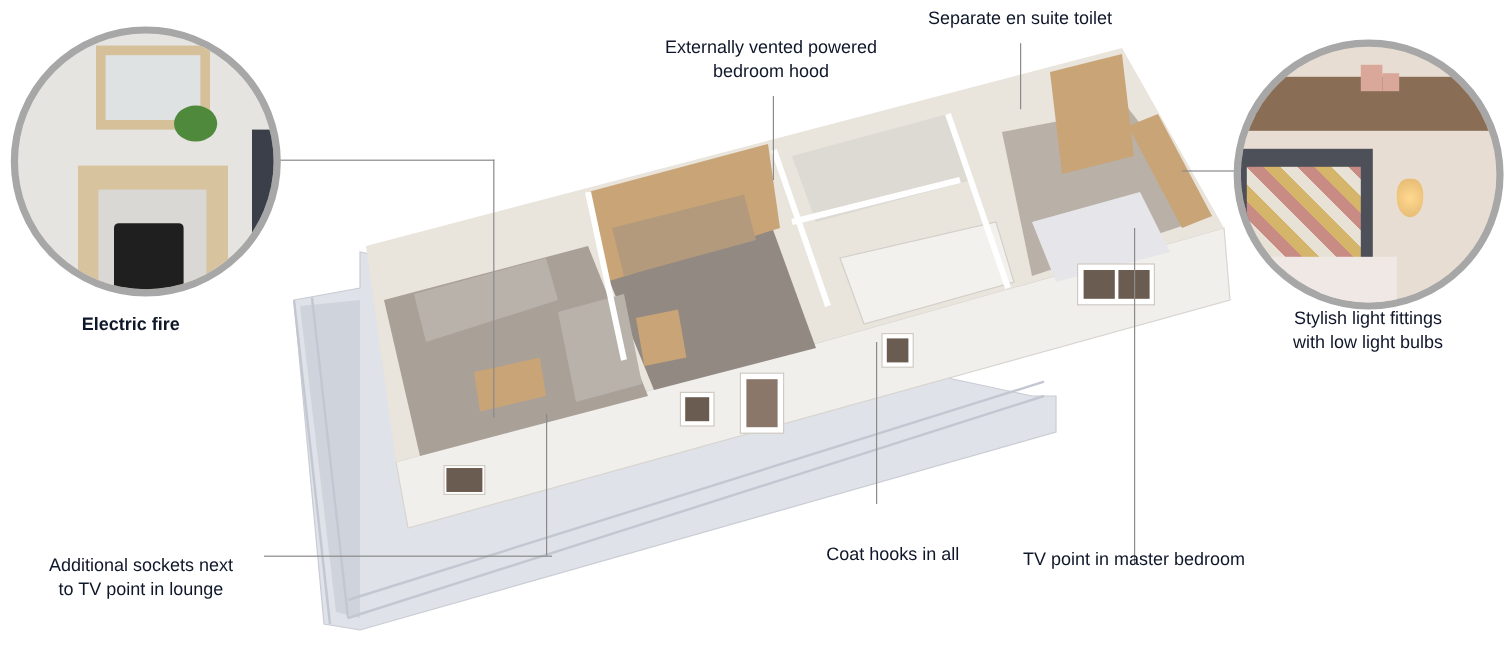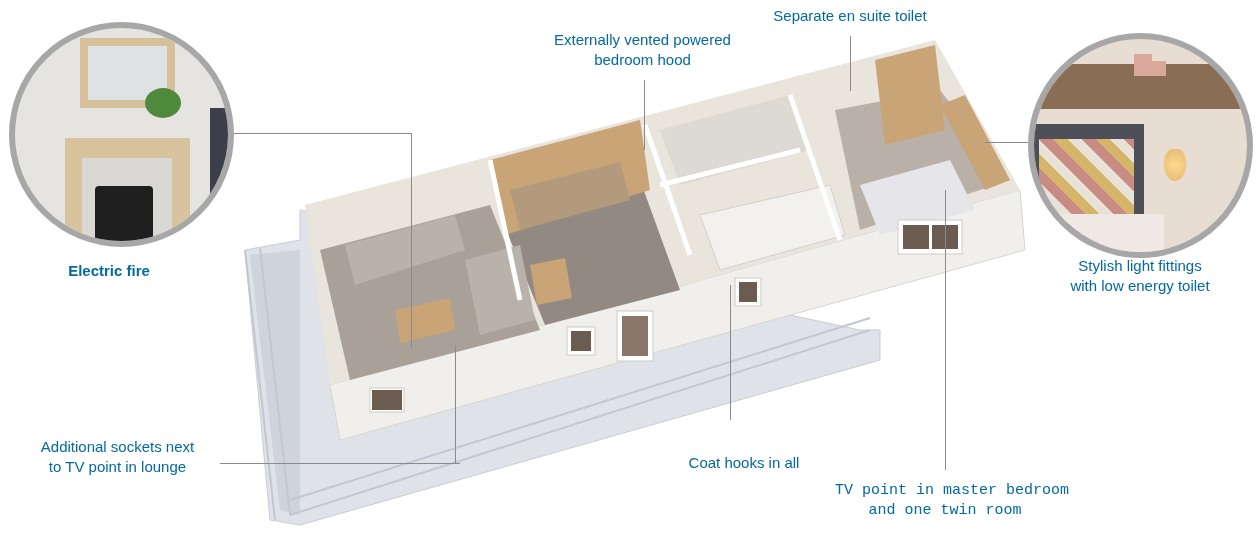--- a/index.html
+++ b/index.html
@@ -1,17 +1,17 @@
 <!DOCTYPE html>
 <html><head>
 <meta charset="utf-8">
 <style>
   html,body{margin:0;padding:0;background:#ffffff;}
   body{width:1258px;height:545px;position:relative;overflow:hidden;font-family:"Liberation Sans",sans-serif;}
-  .label{position:absolute;color:#0369a1;font-size:15px;line-height:20px;text-align:center;white-space:nowrap;}
+  .label{position:absolute;color:#0f172a;font-size:15px;line-height:20px;text-align:center;white-space:nowrap;}
   .circle{position:absolute;border-radius:50%;border:6px solid #a7a7a7;overflow:hidden;box-sizing:border-box;}
   .leader{position:absolute;background:#8a8a8a;}
   svg{position:absolute;left:0;top:0;}
 </style>
 </head>
 <body>
 
 <svg width="1258" height="545" viewBox="0 0 1258 545">
 
   <polygon points="245,250 300,240 300,210 860,330 880,330 880,360 300,525 270,520" fill="#dfe2e8" stroke="#c9ccd4"></polygon>
@@ -102,28 +102,27 @@
 
 <div class="label" style="left:540px;top:30px;width:205px;">
   <div>Externally vented powered</div>
   <div>bedroom hood</div>
 </div>
 
 <div class="label" style="left:755px;top:6px;width:190px;">Separate en suite toilet</div>
 
 <div class="label" style="left:1050px;top:256px;width:180px;">
   <div>Stylish light fittings</div>
-  <div>with low energy toilet</div>
+  <div>with low light bulbs</div>
 </div>
 
-<div class="label" style="left:25px;top:437px;width:185px;">
+<div class="label" style="left:25px;top:462px;width:185px;">
   <div>Additional sockets next</div>
   <div>to TV point in lounge</div>
 </div>
 
 <div class="label" style="left:669px;top:433px;width:150px;margin-top:20px;">
   <div>Coat hooks in all</div>
 </div>
 
-<div class="label" style="left:835px;top:481px;width:220px;font-family:Liberation Mono, monospace;">
+<div class="label" style="left:835px;top:457px;width:220px;">
   <div>TV point in master bedroom</div>
-  <div>and one twin room</div>
 </div>
 
 </body></html>

